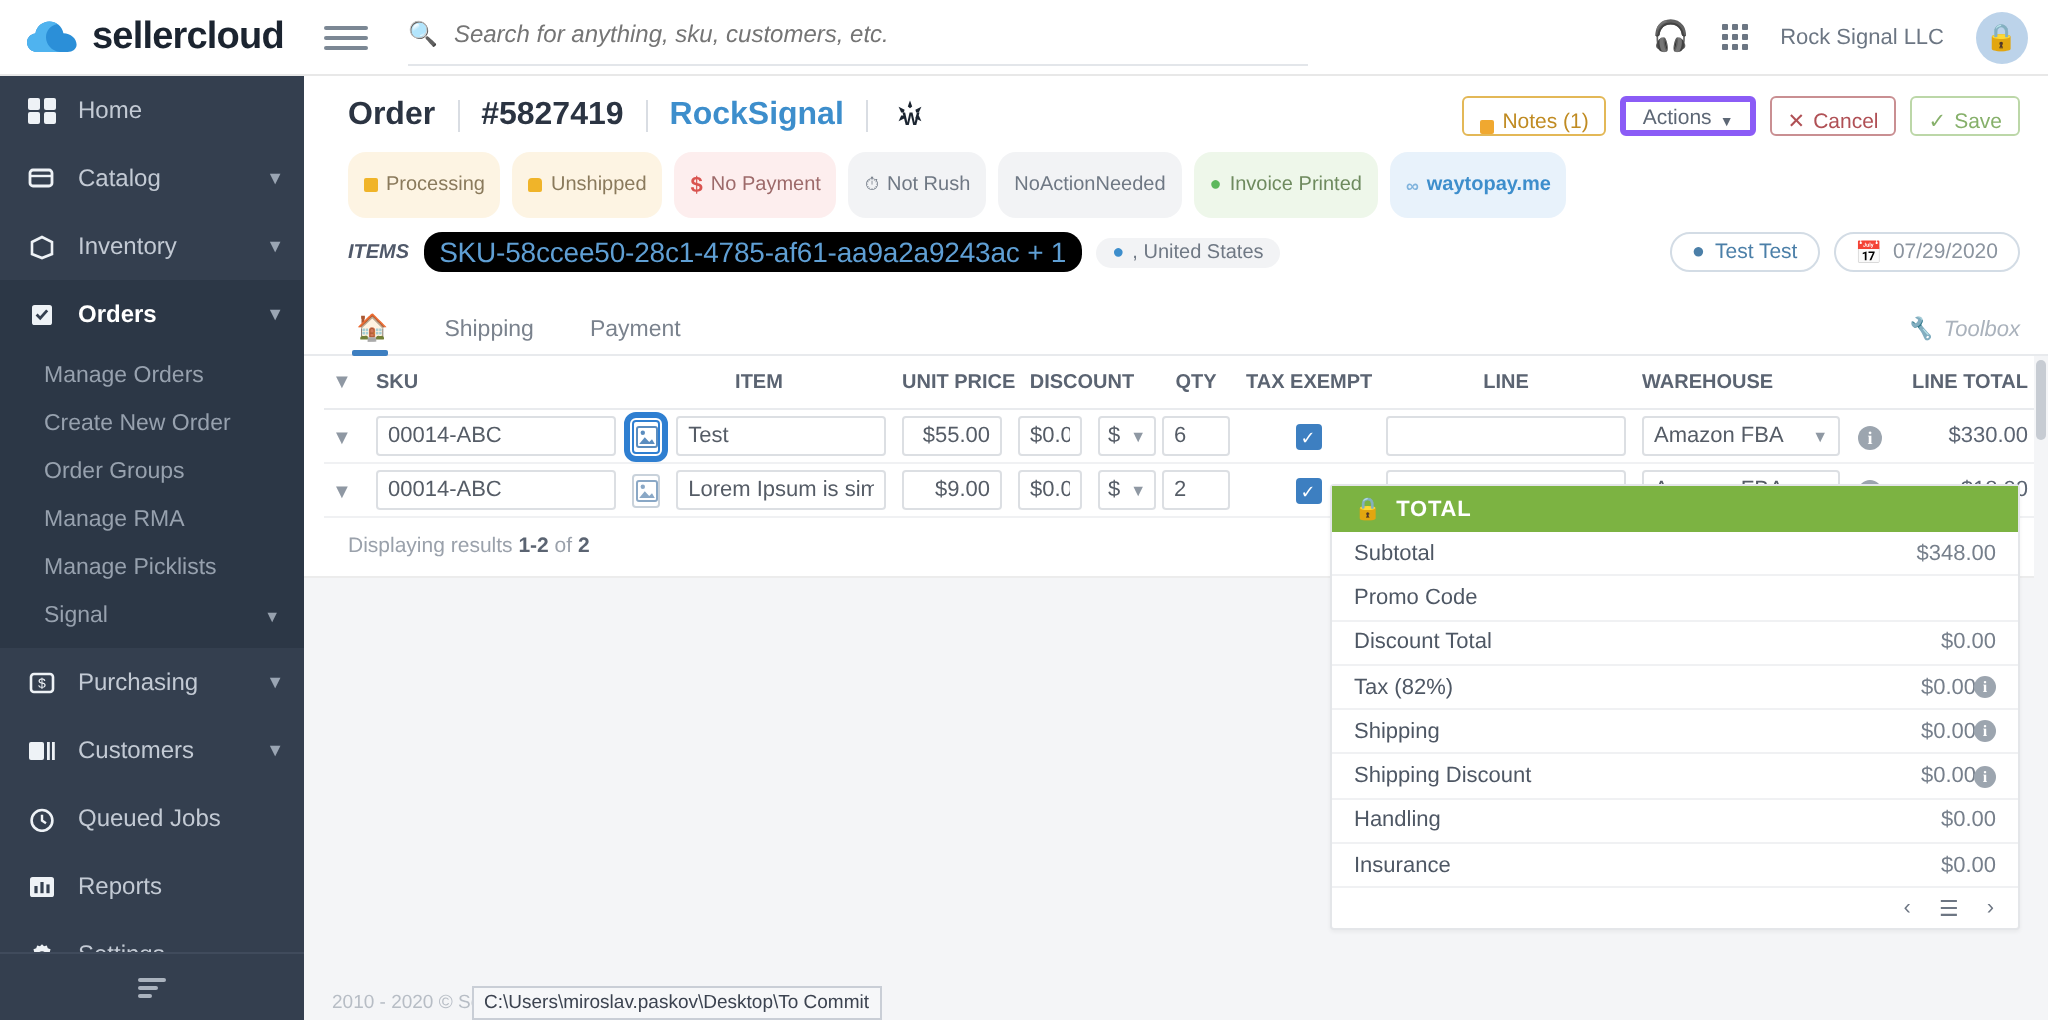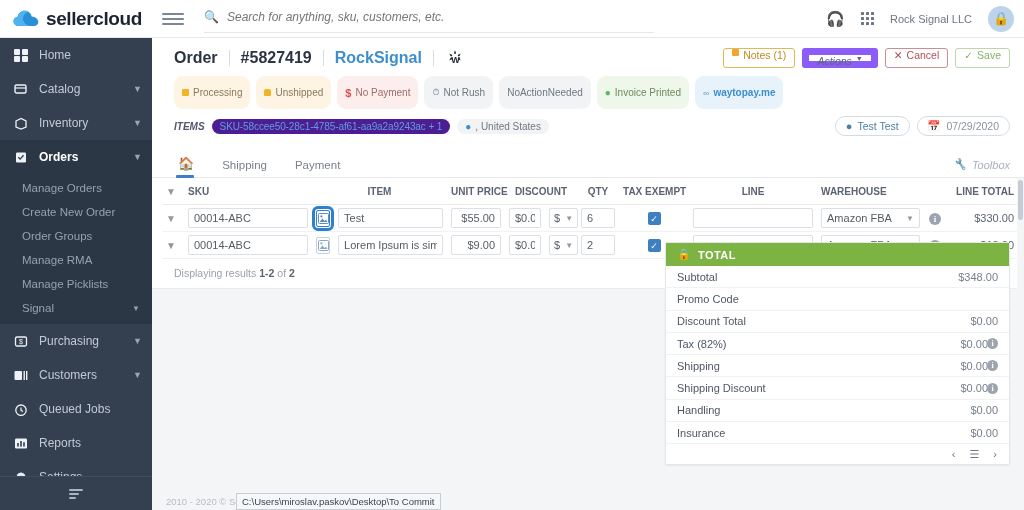--- a/index.html
+++ b/index.html
@@ -95,26 +95,26 @@
   .order-title-row { display: flex; align-items: center; gap: 0; }
   .ot { font-size: 16px; font-weight: bold; color: #2b3442; }
   .ot-sep { width:1px; height:16px; background:#d9dde3; margin: 0 11px; }
   .ot-num { font-size: 16px; font-weight: bold; color: #2b3442; }
   .ot-link { font-size: 16px; font-weight: bold; color: #3d8ecc; cursor:pointer;}
   .ot-logo { font-size: 14px; font-weight: bold; color: #1b2430; letter-spacing:-1px;}
   .head-actions { margin-left:auto; display:flex; align-items:center; gap:7px; }
   .btn {
     font-family:"Liberation Sans", sans-serif;
     height:20px; border-radius:3px; padding: 0 8px; font-size:10.5px;
-    display:inline-flex; align-items:flex-start; gap:4px; cursor:pointer; background:#fff;
+    display:inline-flex; align-items:flex-end; gap:4px; cursor:pointer; background:#fff;
     white-space:nowrap;
   }
   .btn-notes { border:1px solid #e3b857; color:#c08b22; }
   .btn-notes .sq { width:7px;height:7px;background:#f0a830;border-radius:1px;display:inline-block;}
-  .btn-actions { border:7px solid #8b5cf6; color:#5d6775;font-style:italic; }
+  .btn-actions { border:3px solid #8b5cf6; color:#5d6775; }
   .btn-cancel { border:1px solid #c98f92; color:#b05055; }
   .btn-save { border:1px solid #bcd7a8; color:#86b06a; }
 
   .badge-row { display:flex; align-items:center; gap:6px; margin-top:8px; flex-wrap:nowrap;}
   .badge {
     display:inline-flex; align-items:center; gap:4px;
     height:33px; padding:0 8px; border-radius:9px; font-size:10px;
     background:#f2f3f5; color:#6f7884; white-space:nowrap;
   }
   .badge .dot { width:7px;height:7px;border-radius:1px;display:inline-block;}
@@ -127,21 +127,21 @@
   .badge.b-notrush { background:#f2f3f5; color:#6f7884;}
   .badge.b-noaction { background:#f2f3f5; color:#6f7884;}
   .badge.b-invoice { background:#eef7ea; color:#6e8a5e; }
   .badge.b-invoice .gly { color:#5cb85c; font-size:10px;}
   .badge.b-waytopay { background:#e8f2fb; color:#3d8ecc; font-weight:bold;}
   .badge.b-waytopay .gly { color:#7fb3dd; font-size:9px;}
 
   .items-row { display:flex; align-items:center; gap:7px; margin-top:7px;}
   .items-label { font-size:10px; font-weight:bold; color:#50596a;font-style:italic; }
   .items-sku {
-    font-size:10px; color:#5f9fd4; background:#4c1d95; border-radius:9px;
+    font-size:14px; color:#5f9fd4; background:#000000; border-radius:9px;
     padding: 2px 8px; letter-spacing:-0.1px;
   }
   .items-country {
     font-size:10px; color:#6f7884; background:#f2f3f5; border-radius:9px;
     padding: 2px 8px; display:inline-flex; align-items:center; gap:4px;
   }
   .pin { color:#3d8ecc; font-size:10px; }
   .sub-actions { margin-left:auto; display:flex; align-items:center; gap:7px;}
   .pill-btn {
     height:20px; border:1px solid #d3dce5; border-radius:11px; padding: 0 10px;

